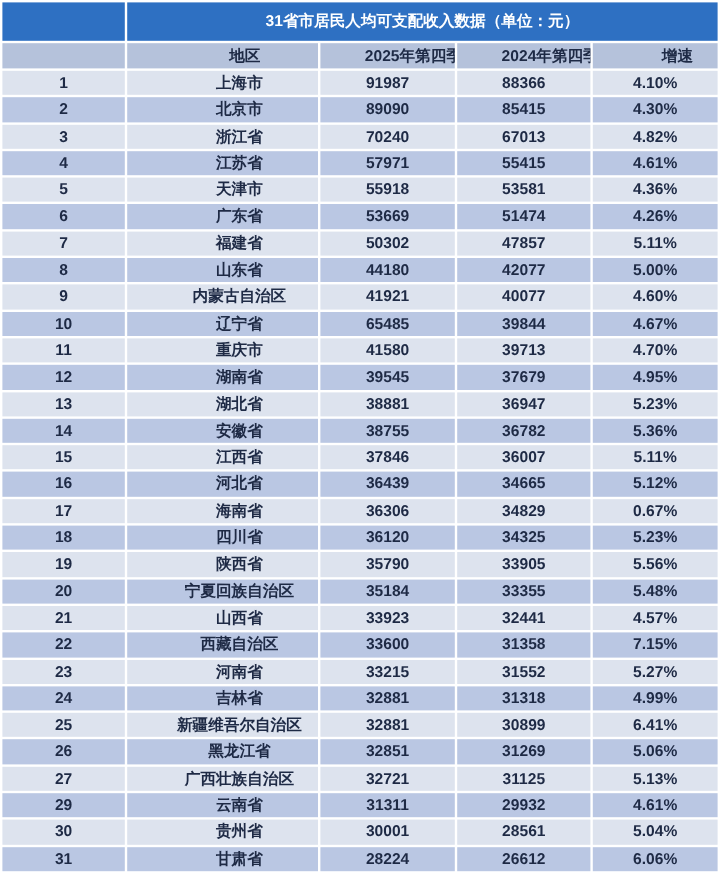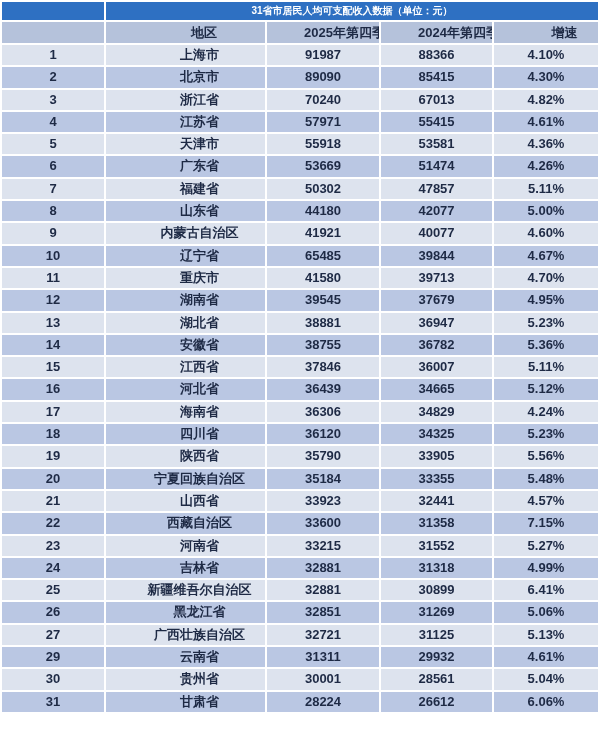--- a/index.html
+++ b/index.html
@@ -28,22 +28,22 @@
     text-align:center;
     vertical-align:middle;
     overflow:hidden;
     white-space:nowrap;
     padding:0;
   }
   tr.title-row td{
     background:var(--title-bg);
     color:var(--title-text);
     font-weight:bold;
-    font-size:10px;
-    height:18px;
+    font-size:13px;
+    height:32px;
     line-height:18px;
   }
   tr.header-row td{
     background:var(--header-bg);
     color:var(--text);
     font-weight:bold;
     font-size:13px;
     height:21px;
     line-height:21px;
     padding-left:37px;
@@ -194,21 +194,21 @@
         <td class="region">河北省</td>
         <td class="num">36439</td>
         <td class="num">34665</td>
         <td class="num">5.12%</td>
       </tr>
       <tr>
         <td class="rank">17</td>
         <td class="region">海南省</td>
         <td class="num">36306</td>
         <td class="num">34829</td>
-        <td class="num">4.24%</td>
+        <td class="num">0.67%</td>
       </tr>
       <tr>
         <td class="rank">18</td>
         <td class="region">四川省</td>
         <td class="num">36120</td>
         <td class="num">34325</td>
         <td class="num">5.23%</td>
       </tr>
       <tr>
         <td class="rank">19</td>

